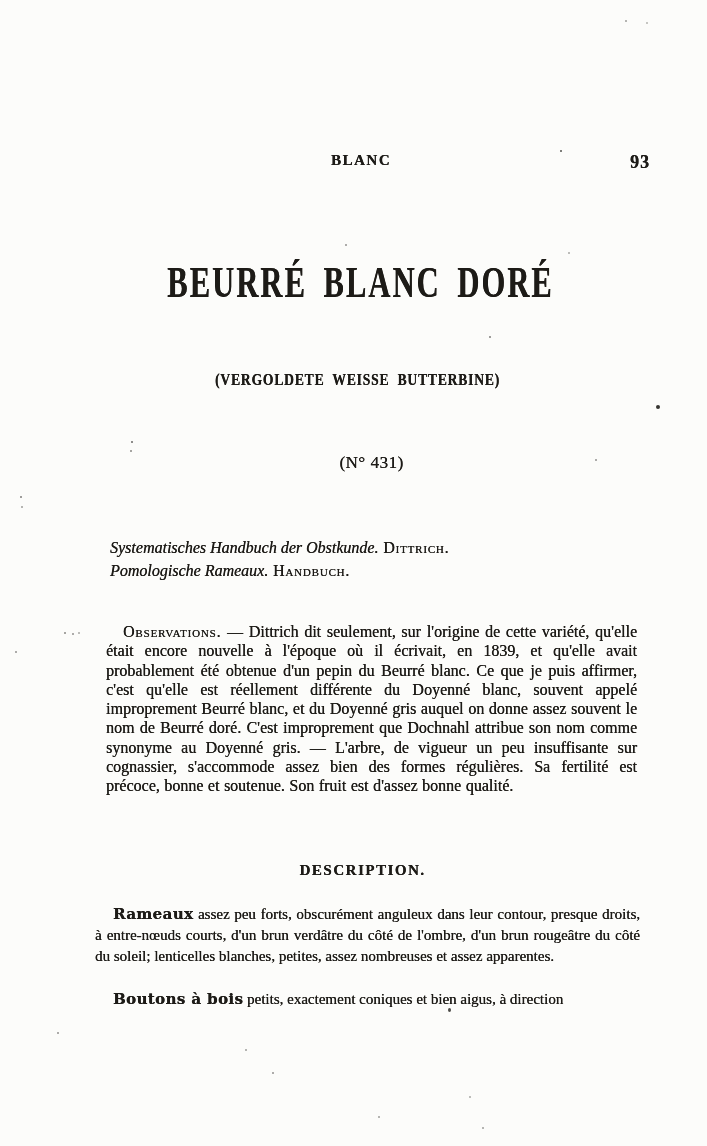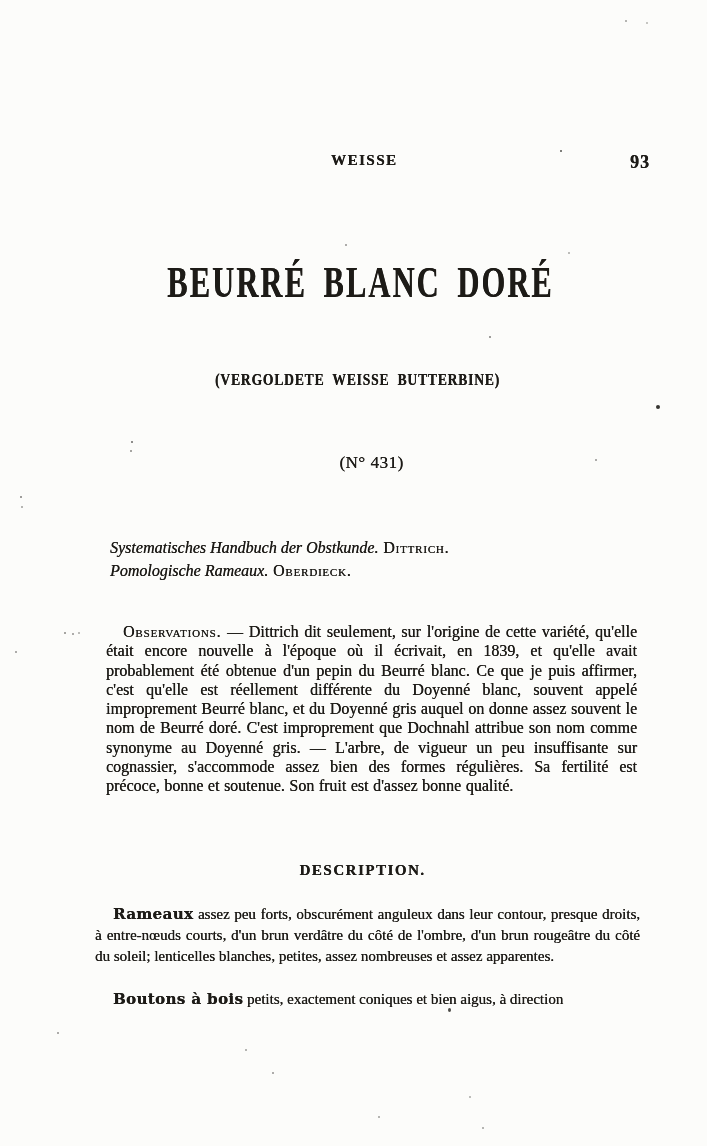--- a/index.html
+++ b/index.html
@@ -88,33 +88,33 @@
 
   
   .speck { position:absolute; background:#2b2a26; border-radius:50%; }
 </style>
 </head>
 <body>
 
 <div class="page">
 
   <div class="running-header">
-    <span class="running-title">WEISSE</span>
+    <span class="running-title">BLANC</span>
     <span class="page-number">93</span>
   </div>
 
   <h1 class="title">BEURRÉ BLANC DORÉ</h1>
 
   <div class="subtitle">(VERGOLDETE WEISSE BUTTERBINE)</div>
 
   <div class="variety-number">(N° 431)</div>
 
   <div class="bibliography">
     <p class="biblio-line"><span class="run-italic">Systematisches Handbuch der Obstkunde.</span><span class="run-smallcaps"> Dittrich.</span></p>
-    <p class="biblio-line"><span class="run-italic">Pomologische Rameaux.</span><span class="run-smallcaps"> Oberdieck.</span></p>
+    <p class="biblio-line"><span class="run-italic">Pomologische Rameaux.</span><span class="run-smallcaps"> Handbuch.</span></p>
   </div>
 
   <p class="observations"><span class="run-smallcaps">Observations.</span><span class="run-normal"> — Dittrich dit seulement, sur l'origine de cette variété, qu'elle était encore nouvelle à l'époque où il écrivait, en 1839, et qu'elle avait probablement été obtenue d'un pepin du Beurré blanc. Ce que je puis affirmer, c'est qu'elle est réellement différente du Doyenné blanc, souvent appelé improprement Beurré blanc, et du Doyenné gris auquel on donne assez souvent le nom de Beurré doré. C'est improprement que Dochnahl attribue son nom comme synonyme au Doyenné gris. — L'arbre, de vigueur un peu insuffisante sur cognassier, s'accommode assez bien des formes régulières. Sa fertilité est précoce, bonne et soutenue. Son fruit est d'assez bonne qualité.</span></p>
 
   <h2 class="section-heading">DESCRIPTION.</h2>
 
   <p class="desc-para first"><span class="run-bold">Rameaux</span><span class="run-normal"> assez peu forts, obscurément anguleux dans leur contour, presque droits, à entre-nœuds courts, d'un brun verdâtre du côté de l'ombre, d'un brun rougeâtre du côté du soleil; lenticelles blanches, petites, assez nombreuses et assez apparentes.</span></p>
   <p class="desc-para second"><span class="run-bold">Boutons à bois</span><span class="run-normal"> petits, exactement coniques et bien aigus, à direction</span></p>
 
   <div>

